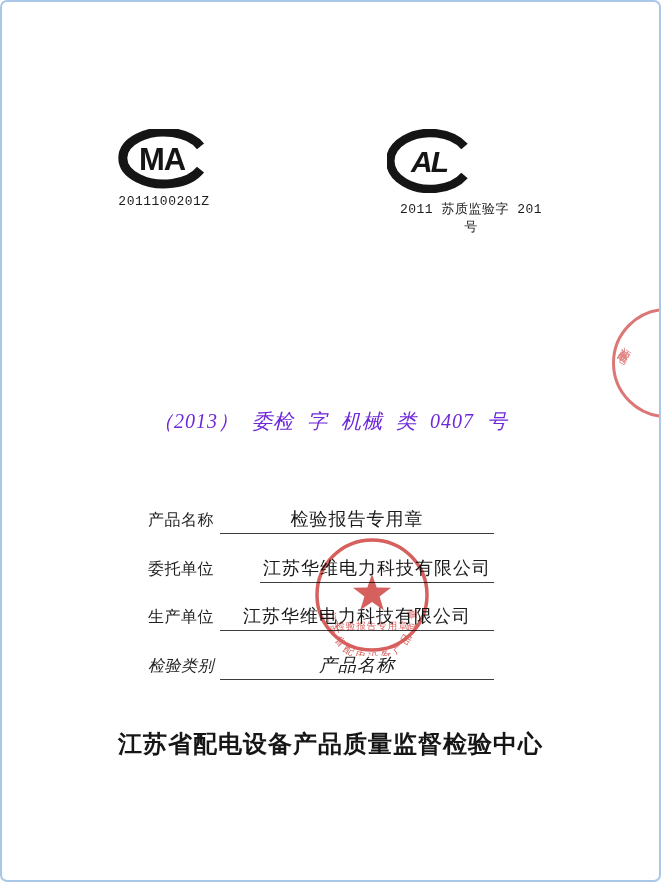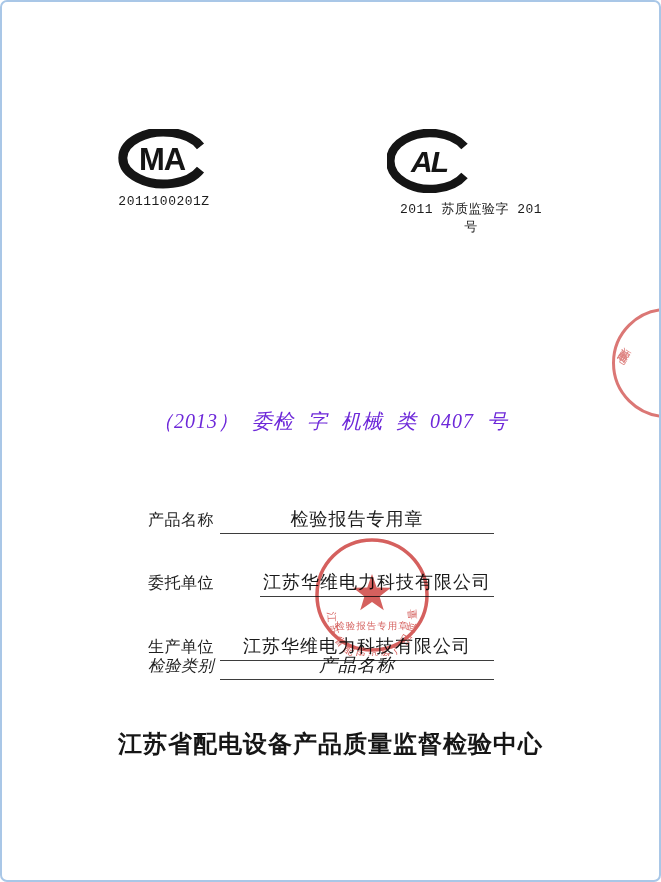--- a/index.html
+++ b/index.html
@@ -95,25 +95,25 @@
   <div class="report-serial">（2013） 委检 字 机械 类 0407 号</div>
 
   <div class="edge-stamp">
     <div class="edge-stamp-text">江苏省配电</div>
   </div>
 
   <div class="form-row" style="top:506px;">
     <span class="form-label">产品名称</span>
     <span class="form-value">检验报告专用章</span>
   </div>
-  <div class="form-row" style="top:569px;gap:40px;">
+  <div class="form-row" style="top:555px;gap:40px;">
     <span class="form-label">委托单位</span>
     <span class="form-value">江苏华维电力科技有限公司</span>
   </div>
-  <div class="form-row" style="top:633px;">
+  <div class="form-row" style="top:603px;">
     <span class="form-label">生产单位</span>
     <span class="form-value">江苏华维电力科技有限公司</span>
   </div>
   <div class="form-row" style="top:652px;font-style:italic;">
     <span class="form-label">检验类别</span>
     <span class="form-value">产品名称</span>
   </div>
 
   <svg class="center-stamp" width="122" height="122" viewBox="0 0 122 122">
     <defs>

